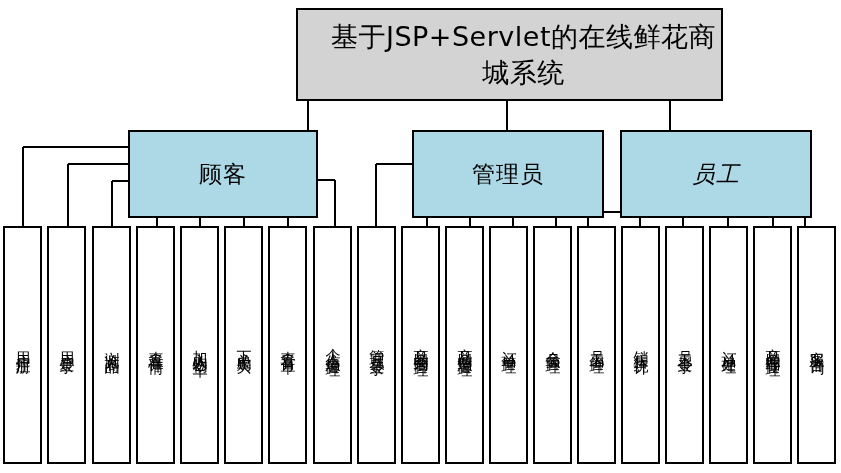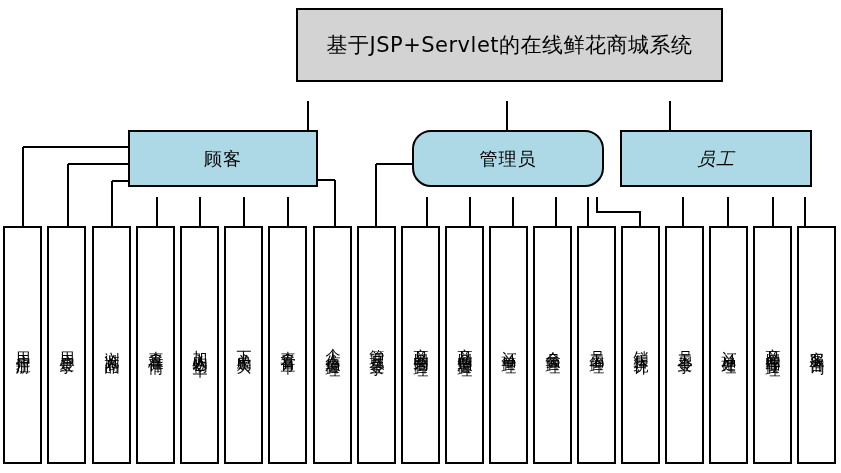--- a/index.html
+++ b/index.html
@@ -29,33 +29,34 @@
     display: flex;
     align-items: center;
     justify-content: center;
     text-align: center;
     color: #000000;
   }
   .root-node {
     left: 296px;
     top: 8px;
     width: 427px;
-    height: 74px;
-    font-size: 21px;
+    height: 93px;
+    font-size: 27px;
     letter-spacing: 0.5px;
+    padding-left: 28px;
   }
   .group-node {
     top: 130px;
-    height: 57px;
-    font-size: 18px;
+    height: 88px;
+    font-size: 23px;
     letter-spacing: 1px;
     align-items: center;
   }
   #group-customer { left: 128px; width: 190px; }
-  #group-admin    { left: 412px; width: 192px; border-radius: 19px; }
+  #group-admin    { left: 412px; width: 192px; }
   #group-employee { left: 620px; width: 192px; font-style: italic; }
   .leaf-node {
     top: 226px;
     width: 39px;
     height: 238px;
     background: #ffffff;
     font-size: 15px;
   }
   .leaf-node .v-label {
     writing-mode: vertical-rl;

